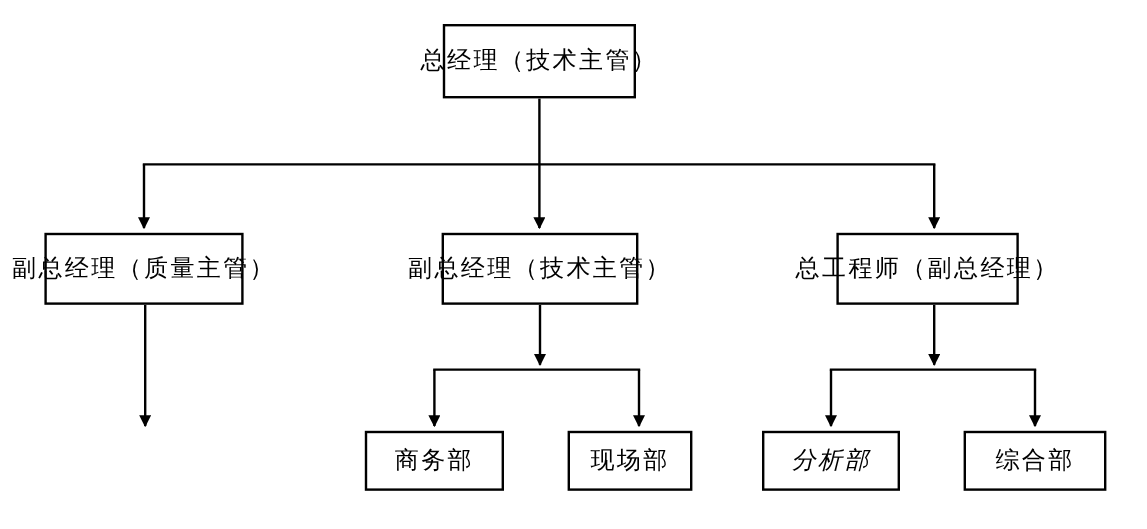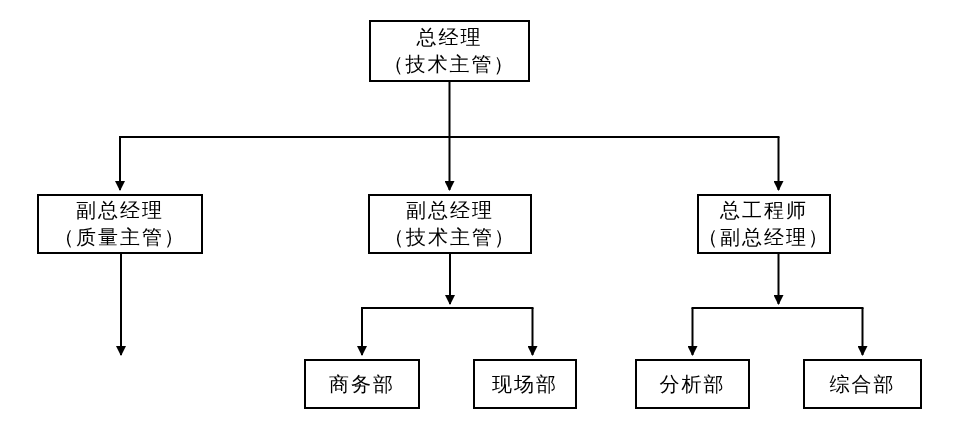--- a/index.html
+++ b/index.html
@@ -22,41 +22,40 @@
     top: 0;
     width: 956px;
     height: 441px;
   }
   .node {
     position: absolute;
     box-sizing: border-box;
     border: 2px solid #000000;
     background: #ffffff;
     display: flex;
-    flex-direction: column;
     align-items: center;
     justify-content: center;
     text-align: left;
     font-size: 20px;
     letter-spacing: 2px;
     line-height: 27px;
     white-space: nowrap;
   }
   .node .line { display: block; }
   
   .n-gm        { left: 369px; top: 20px;  width: 161px; height: 62px; }
   
   .n-vp-admin  { left: 37px;  top: 194px; width: 166px; height: 60px; }
   .n-vp-tech   { left: 368px; top: 194px; width: 164px; height: 60px; }
-  .n-chief-eng { left: 697px; top: 194px; width: 134px; height: 60px; }
+  .n-chief-eng { left: 697px; top: 194px; width: 152px; height: 60px; }
   
   .n-dept-admin    { left: 62px;  top: 359px; width: 118px; height: 50px; }
   .n-dept-business { left: 304px; top: 359px; width: 116px; height: 50px; }
   .n-dept-site     { left: 473px; top: 359px; width: 104px; height: 50px; }
-  .n-dept-analysis { left: 635px; top: 359px; width: 115px; height: 50px; }
+  .n-dept-analysis { left: 635px; top: 359px; width: 115px; height: 50px; font-style: italic; }
   .n-dept-general  { left: 803px; top: 359px; width: 119px; height: 50px; }
 </style>
 </head>
 <body>
 
 <div class="canvas">
 
   <svg class="connectors" viewBox="0 0 956 441" xmlns="http://www.w3.org/2000/svg">
     <defs>
       <marker id="arrow" viewBox="0 0 10 10" refX="9" refY="5" markerWidth="5" markerHeight="5" orient="auto-start-reverse">

